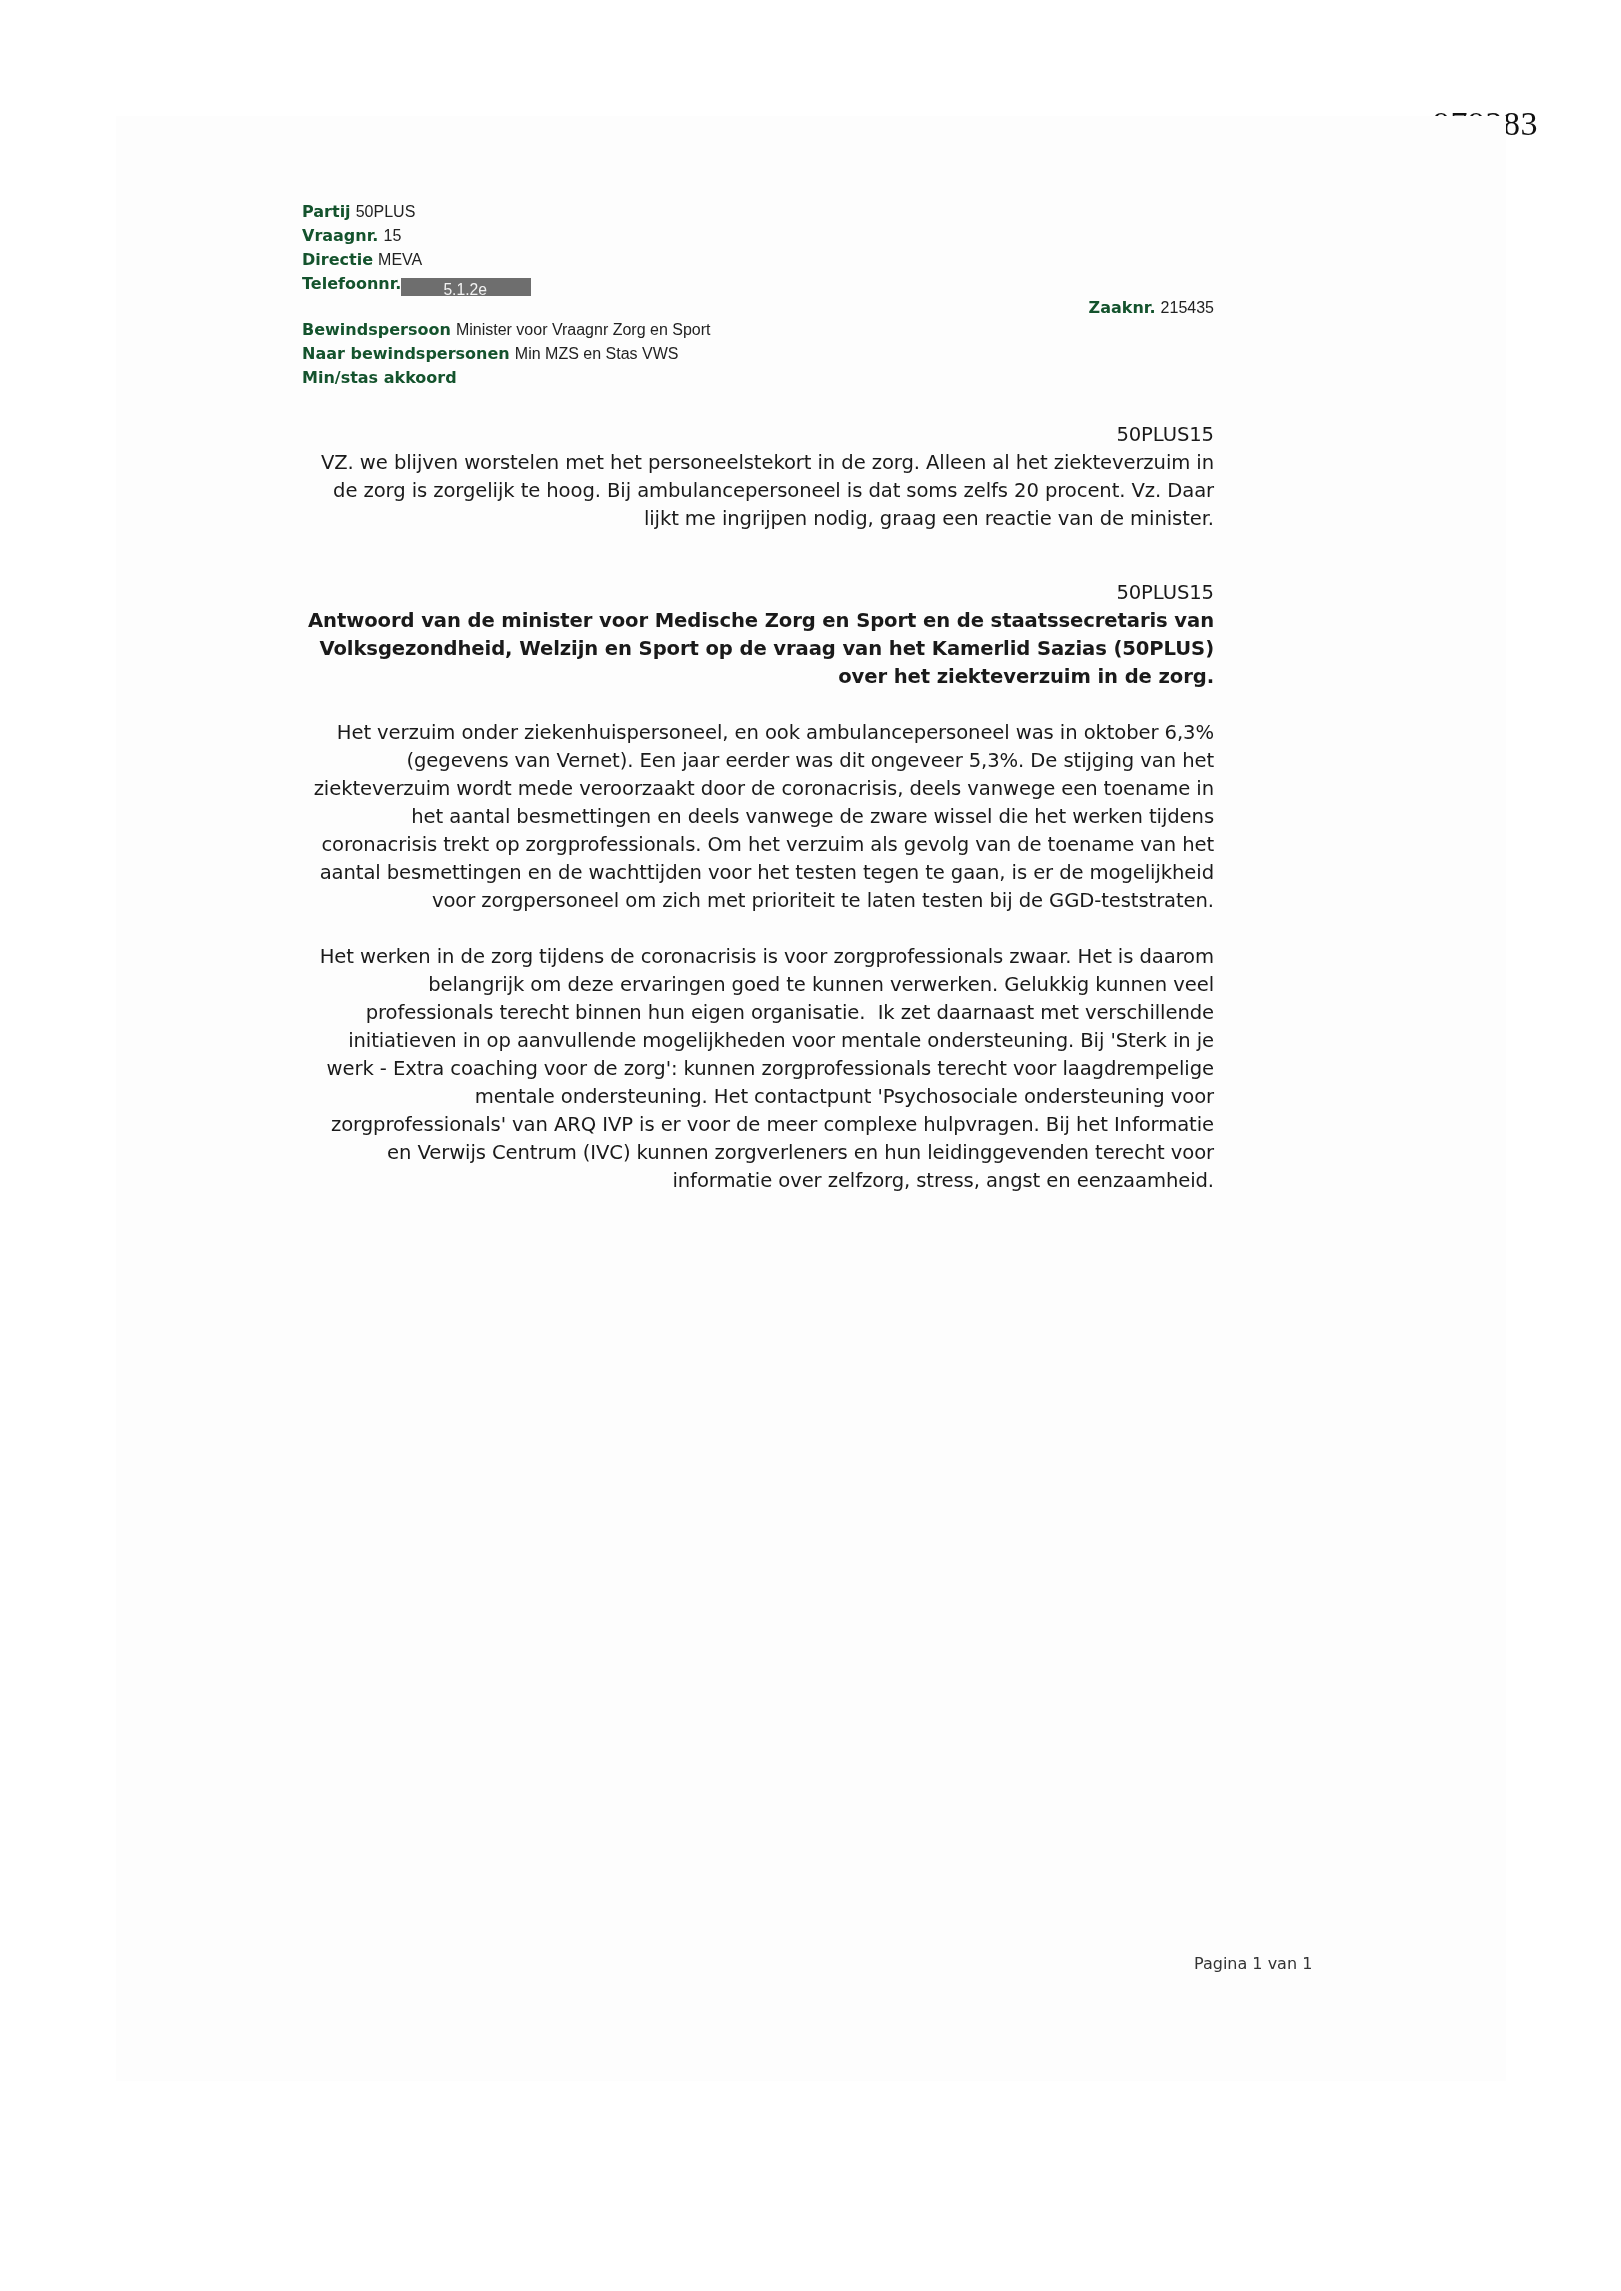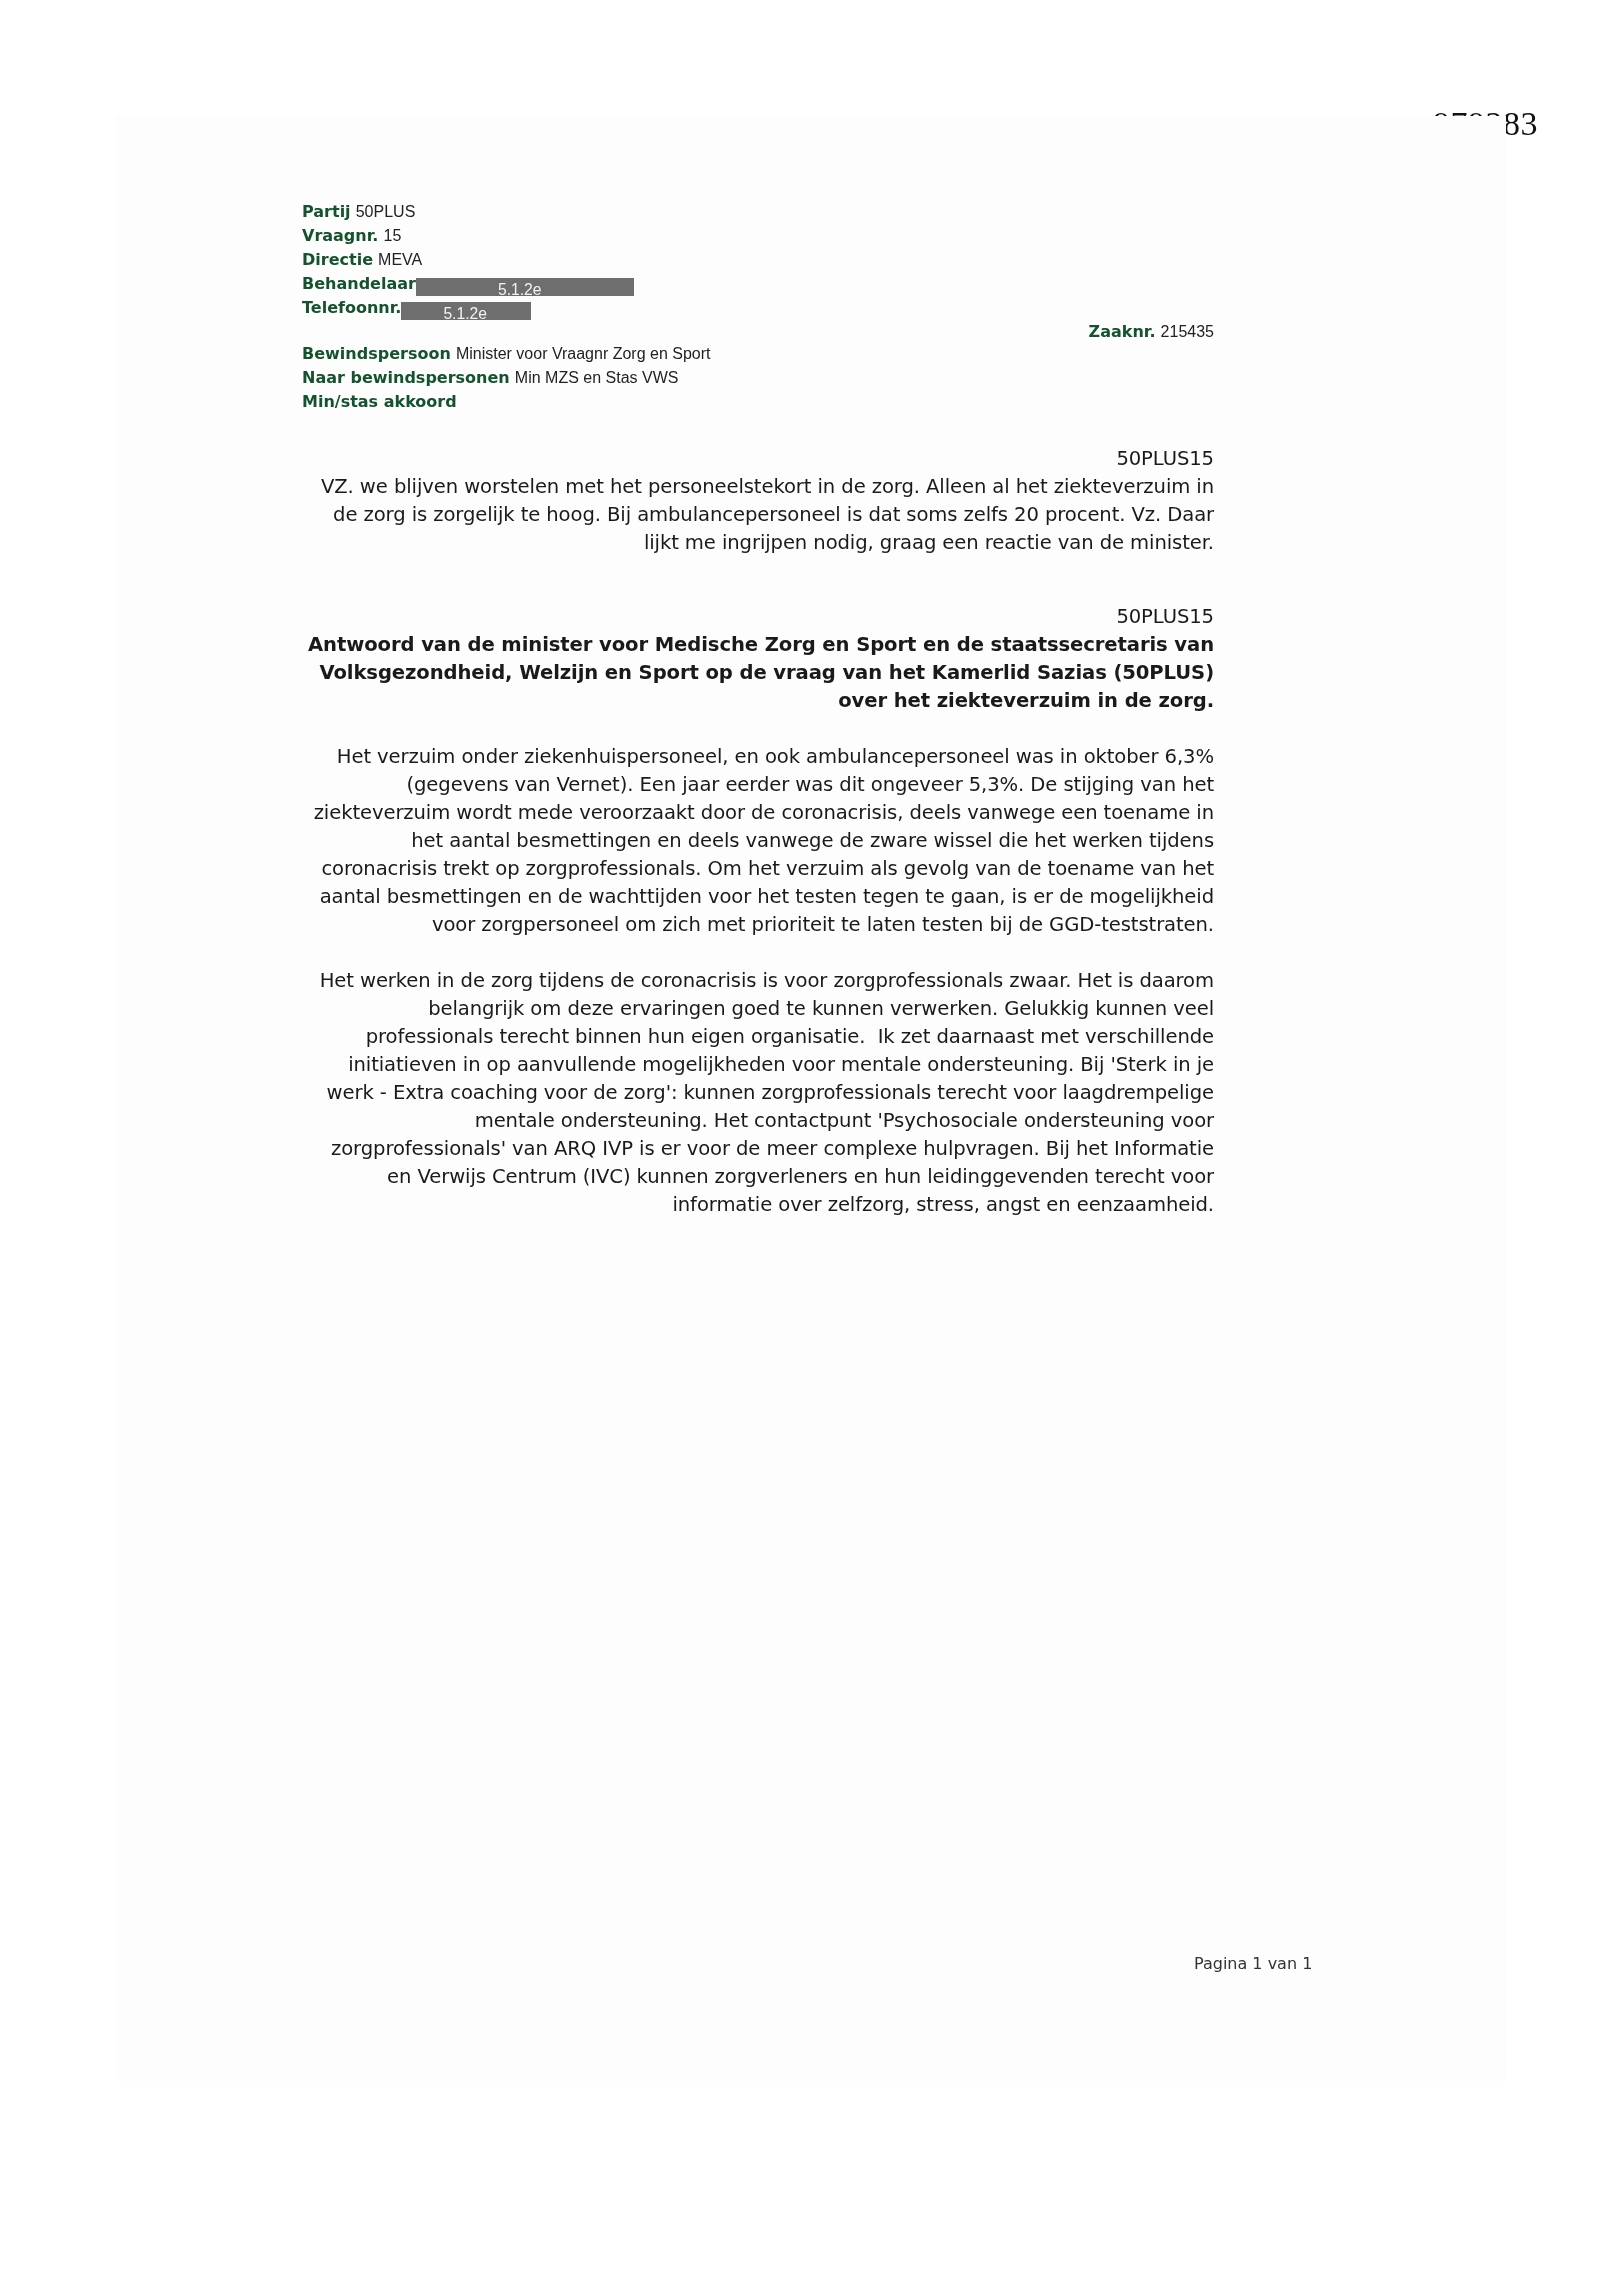--- a/index.html
+++ b/index.html
@@ -56,23 +56,20 @@
     </div>
     <div class="meta-row">
       <b>Vraagnr.</b>
       <span class="meta-val">15</span>
     </div>
     <div class="meta-row">
       <b>Directie</b>
       <span class="meta-val">MEVA</span>
     </div>
     <div class="meta-row">
-      <b>Behandelaar</b><span class="redact r1">5.1.2e</span>
-    </div>
-    <div class="meta-row">
       <b>Telefoonnr.</b><span class="redact r2">5.1.2e</span>
     </div>
     <div class="meta-row clipped">
       <b>Zaaknr.</b>
       <span class="meta-val">215435</span>
     </div>
     <div class="meta-row" style="margin-top:4.9px">
       <b>Bewindspersoon</b>
       <span class="meta-val">Minister voor Vraagnr Zorg en Sport</span>
     </div>

